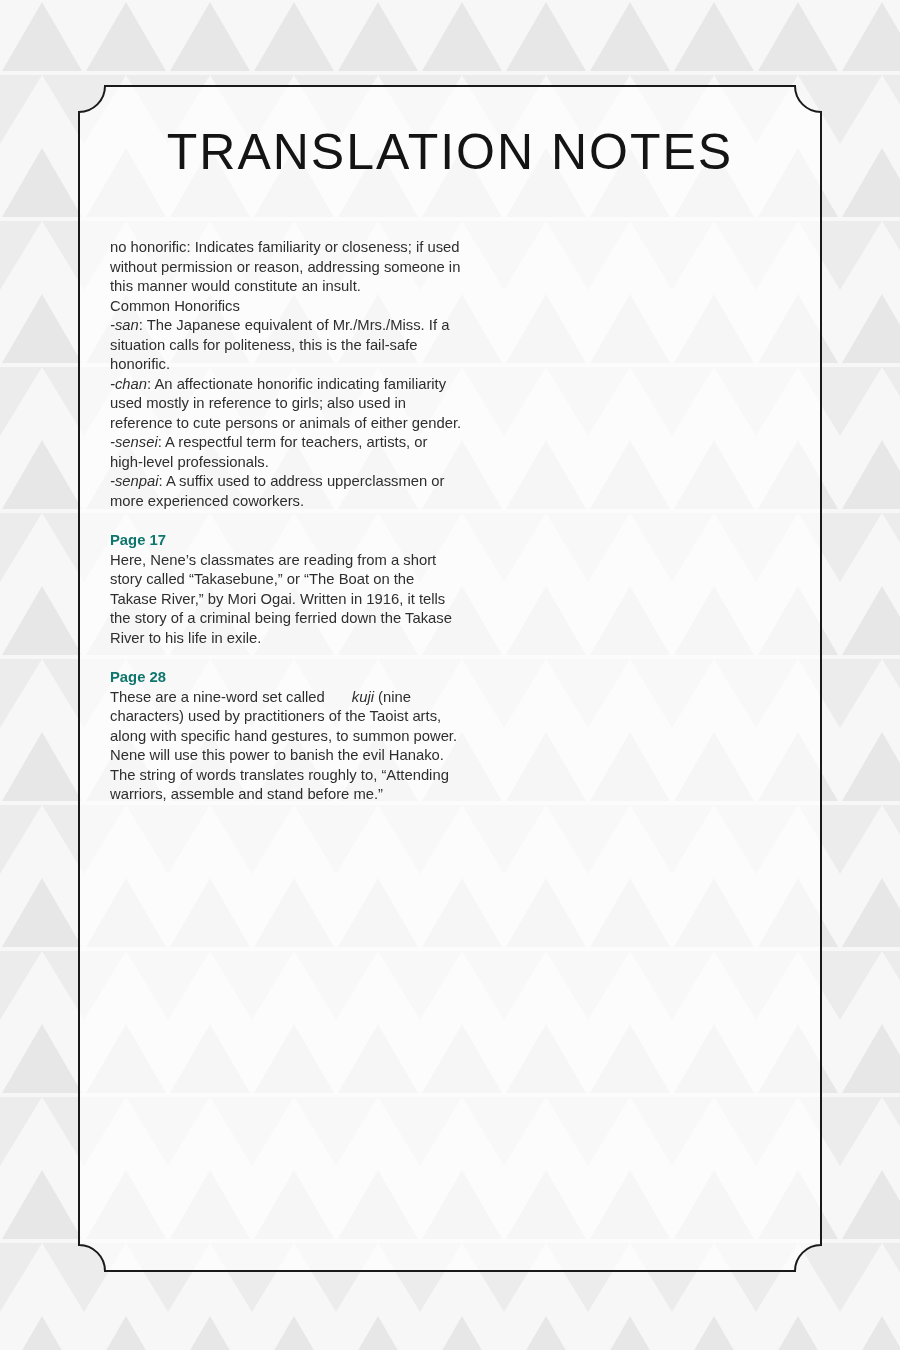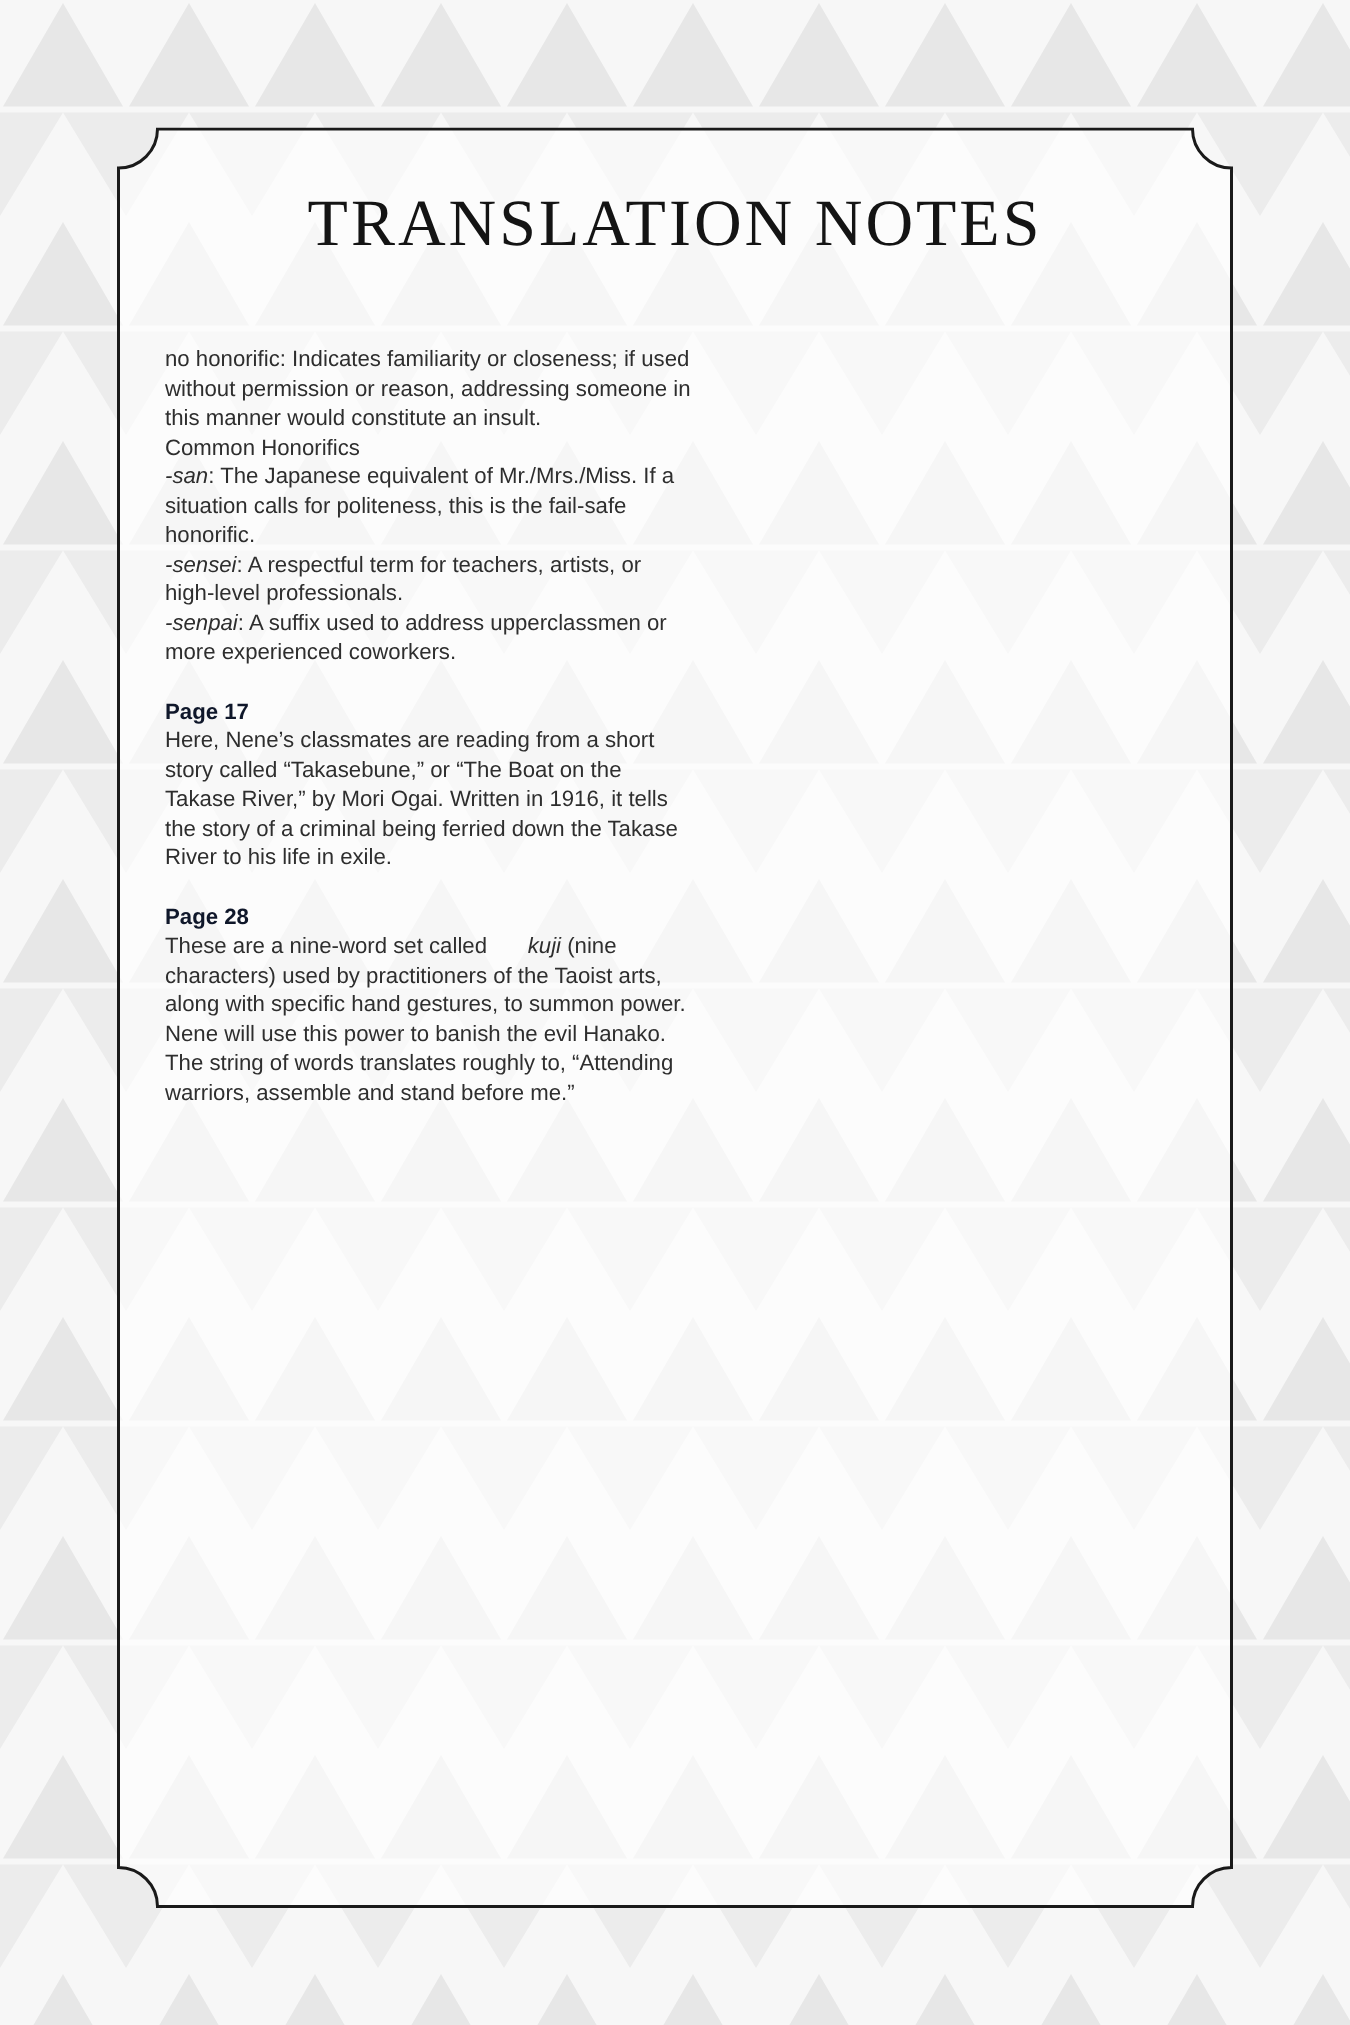--- a/index.html
+++ b/index.html
@@ -37,23 +37,23 @@
   }
   .page-inner {
     position: relative;
     z-index: 2;
     width: 100%;
     height: 100%;
   }
   h1.page-title {
     margin: 40px 0 0 0;
     text-align: center;
-    font-family: Liberation Serif, serif;
+    font-family: Liberation Sans, sans-serif;
     font-weight: normal;
-    font-size: 44px;
+    font-size: 50px;
     line-height: 1.1;
     letter-spacing: 2px;
     color: #141414;
   }
   .content {
     margin: 58px 0 0 32px;
     width: 352px;
     font-size: 14.8px;
     line-height: 19.5px;
     color: #2e2e2e;
@@ -63,21 +63,21 @@
   }
   .entry-term.italic {
     font-style: italic;
     text-align: center;
   }
   .note-section {
     margin-top: 20px;
   }
   .note-heading {
     font-weight: bold;
-    color: #0f172a;
+    color: #0f766e;
   }
   .ital {
     font-style: italic;
     margin-left: 23px;
   }
 </style>
 </head>
 <body>
 
 <svg class="bg-pattern" width="900" height="1350" aria-hidden="true">
@@ -104,20 +104,21 @@
 
       <section>
         <p><span class="entry-term">no honorific</span><span>: </span><span>Indicates familiarity or closeness; if used without permission or reason, addressing someone in this manner would constitute an insult.</span></p>
 
         <p>Common Honorifics</p>
 
         <p><span class="entry-term italic">-san</span><span>: </span><span>The Japanese equivalent of Mr./Mrs./Miss. If a situation calls for politeness, this is the fail-safe honorific.</span></p>
 
 
 
+        <p><span class="entry-term italic">-chan</span><span>: </span><span>An affectionate honorific indicating familiarity used mostly in reference to girls; also used in reference to cute persons or animals of either gender.</span></p>
 
         <p><span class="entry-term italic">-sensei</span><span>: </span><span>A respectful term for teachers, artists, or high-level professionals.</span></p>
 
         <p><span class="entry-term italic">-senpai</span><span>: </span><span>A suffix used to address upperclassmen or more experienced coworkers.</span></p>
       </section>
 
       <section class="note-section">
         <p class="note-heading">Page 17</p>
         <p>Here, Nene’s classmates are reading from a short story called “Takasebune,” or “The Boat on the Takase River,” by Mori Ogai. Written in 1916, it tells the story of a criminal being ferried down the Takase River to his life in exile.</p>
       </section>

